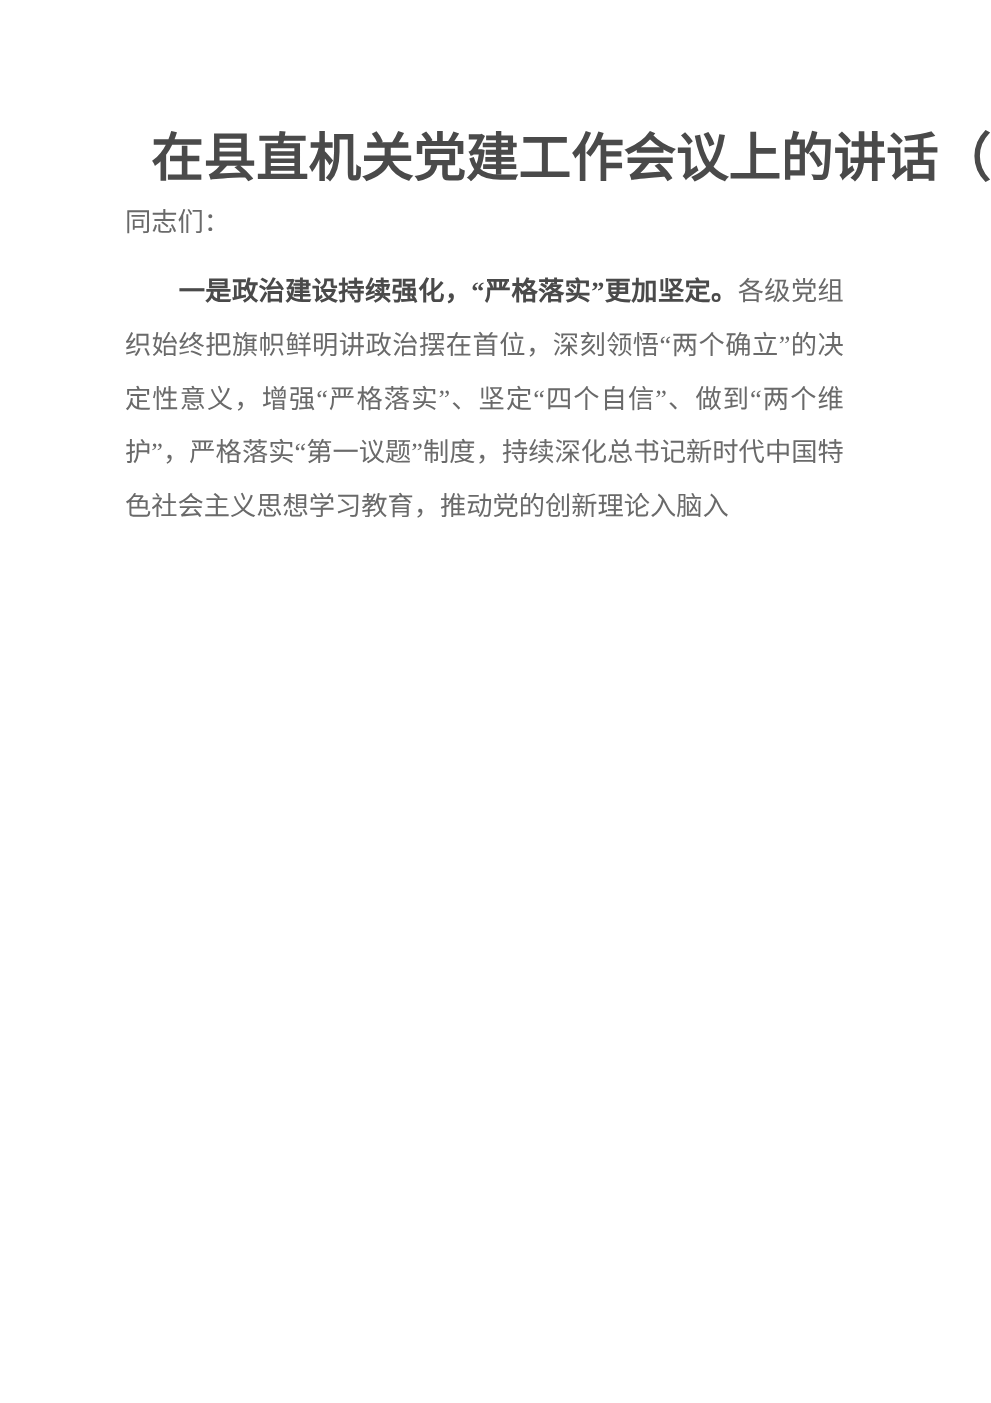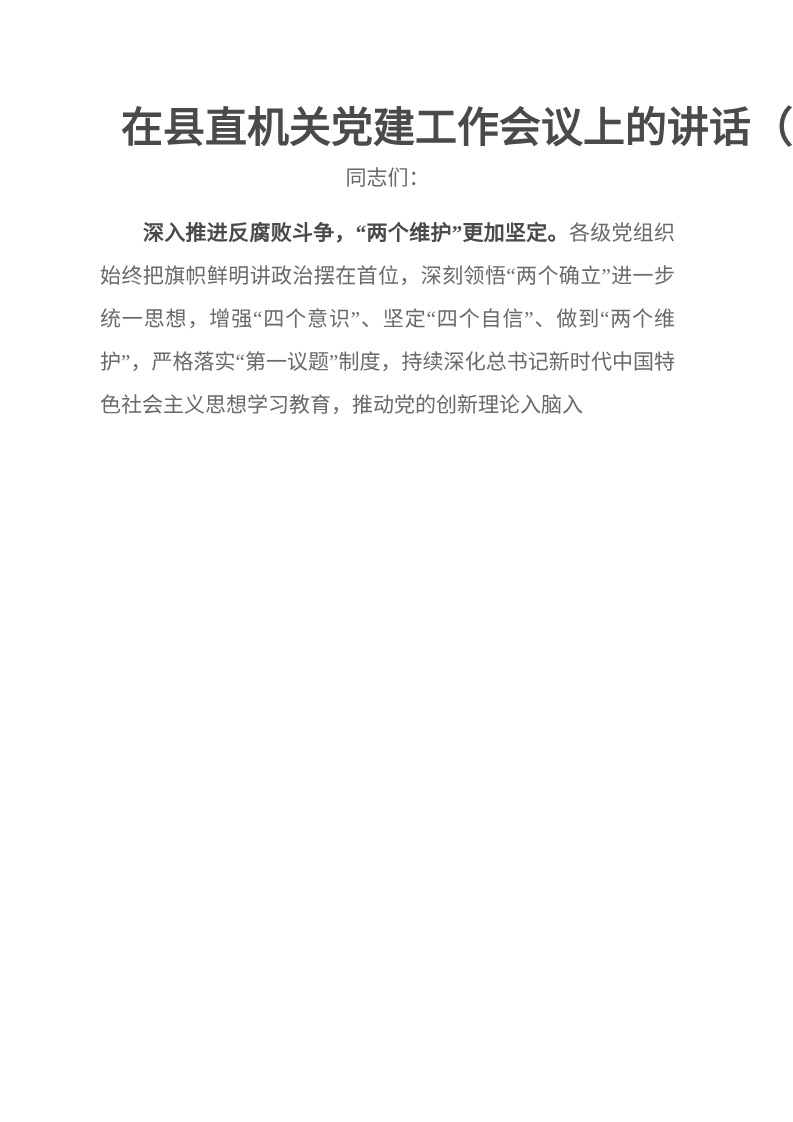--- a/index.html
+++ b/index.html
@@ -25,21 +25,21 @@
   .doc-title {
     font-weight: bold;
     color: #4a4a4a;
     padding-left: 21px;
     margin: 0 0 7px 0;
     text-align: left;
     white-space: nowrap;
   }
   .salutation {
     margin: 0 0 12px 0;
-    text-align: center;
+    text-align: left;
   }
   .para {
     margin: 0 0 4px 0;
     text-indent: 43px;
   }
   .para-lead {
     font-weight: bold;
     color: #4a4a4a;
   }
 </style>
@@ -47,15 +47,15 @@
 <body>
 
 <div class="page">
 
   <h1 class="doc-title">在县直机关党建工作会议上的讲话（3643 字）</h1>
 
   <div class="salutation">同志们：</div>
 
 
 
-  <p class="para"><span class="para-lead">深入推进反腐败斗争，“两个维护”更加坚定。</span><span>各级党组织始终把旗帜鲜明讲政治摆在首位，深刻领悟“两个确立”进一步统一思想，增强“四个意识”、坚定“四个自信”、做到“两个维护”，严格落实“第一议题”制度，持续深化总书记新时代中国特色社会主义思想学习教育，推动党的创新理论入脑入</span></p>
+  <p class="para"><span class="para-lead">一是政治建设持续强化，“严格落实”更加坚定。</span><span>各级党组织始终把旗帜鲜明讲政治摆在首位，深刻领悟“两个确立”的决定性意义，增强“严格落实”、坚定“四个自信”、做到“两个维护”，严格落实“第一议题”制度，持续深化总书记新时代中国特色社会主义思想学习教育，推动党的创新理论入脑入</span></p>
 
 </div>
 
 </body></html>

